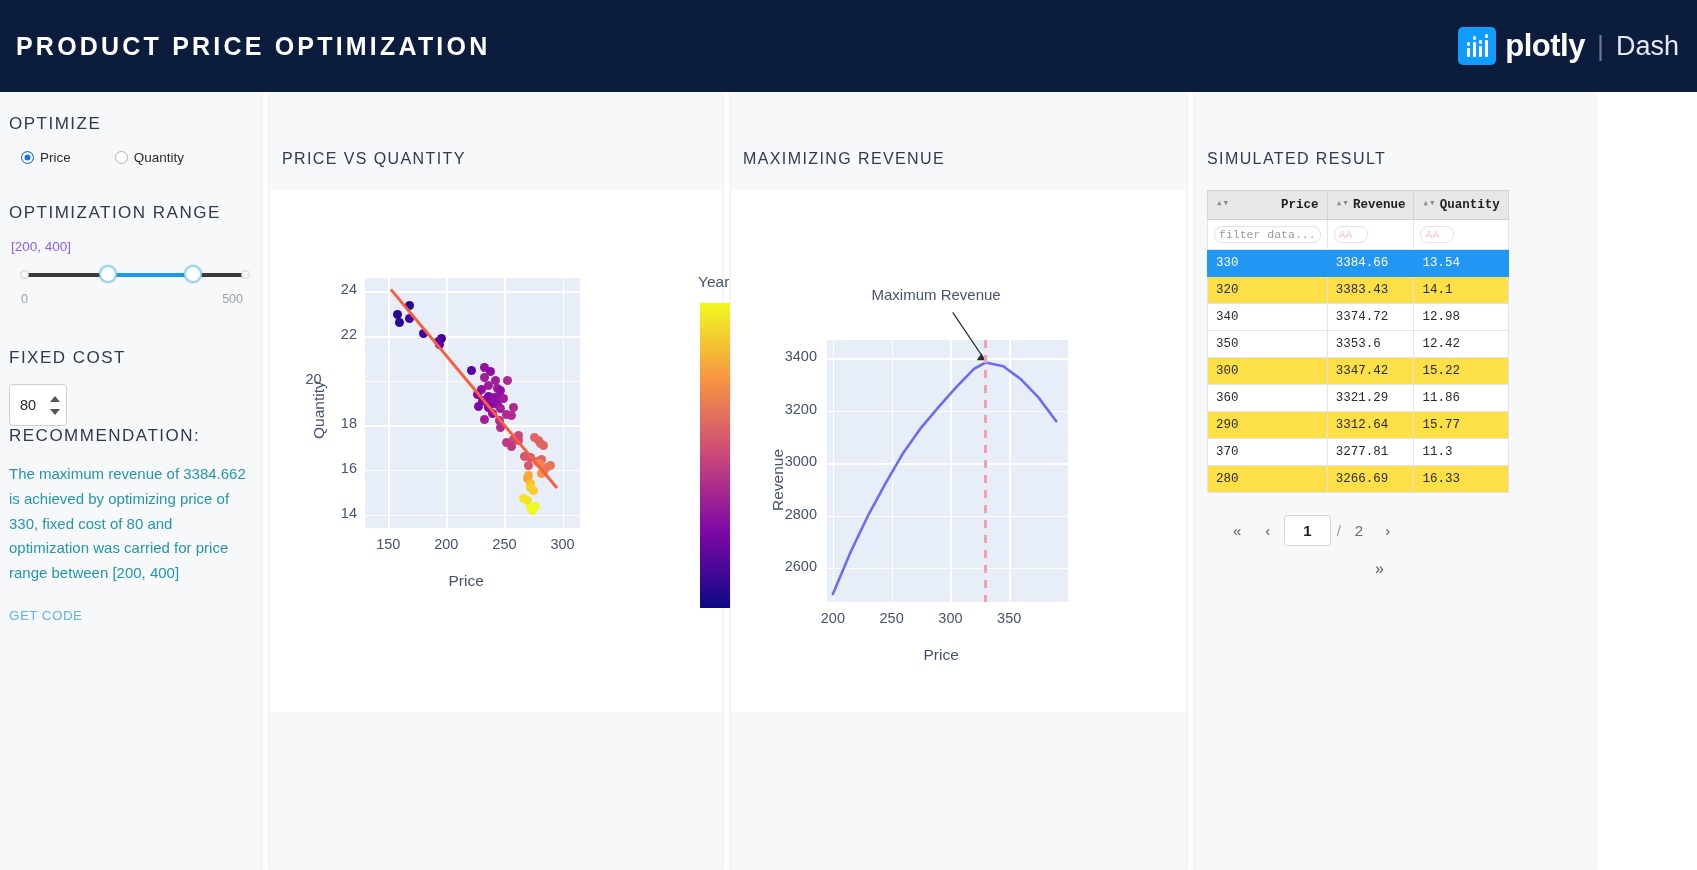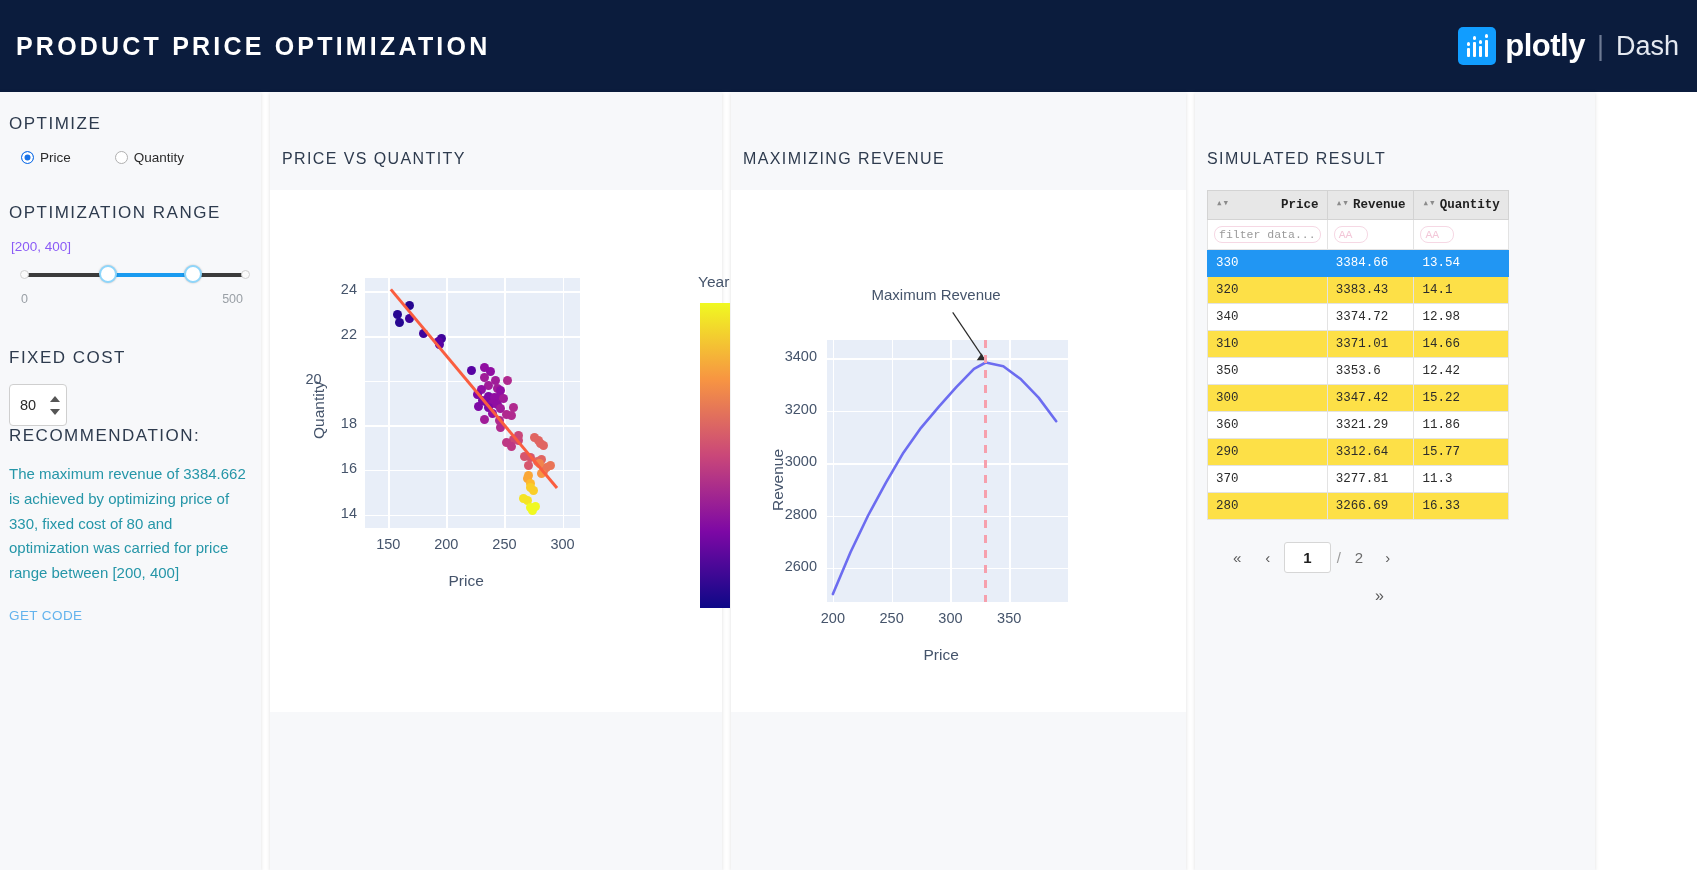--- a/index.html
+++ b/index.html
@@ -349,25 +349,20 @@
             <tr class="odd">
               <td>320</td>
               <td>3383.43</td>
               <td>14.1</td>
             </tr>
             <tr>
               <td>340</td>
               <td>3374.72</td>
               <td>12.98</td>
             </tr>
-            <tr class="odd">
-              <td>310</td>
-              <td>3371.01</td>
-              <td>14.66</td>
-            </tr>
             <tr>
               <td>350</td>
               <td>3353.6</td>
               <td>12.42</td>
             </tr>
             <tr class="odd">
               <td>300</td>
               <td>3347.42</td>
               <td>15.22</td>
             </tr>

